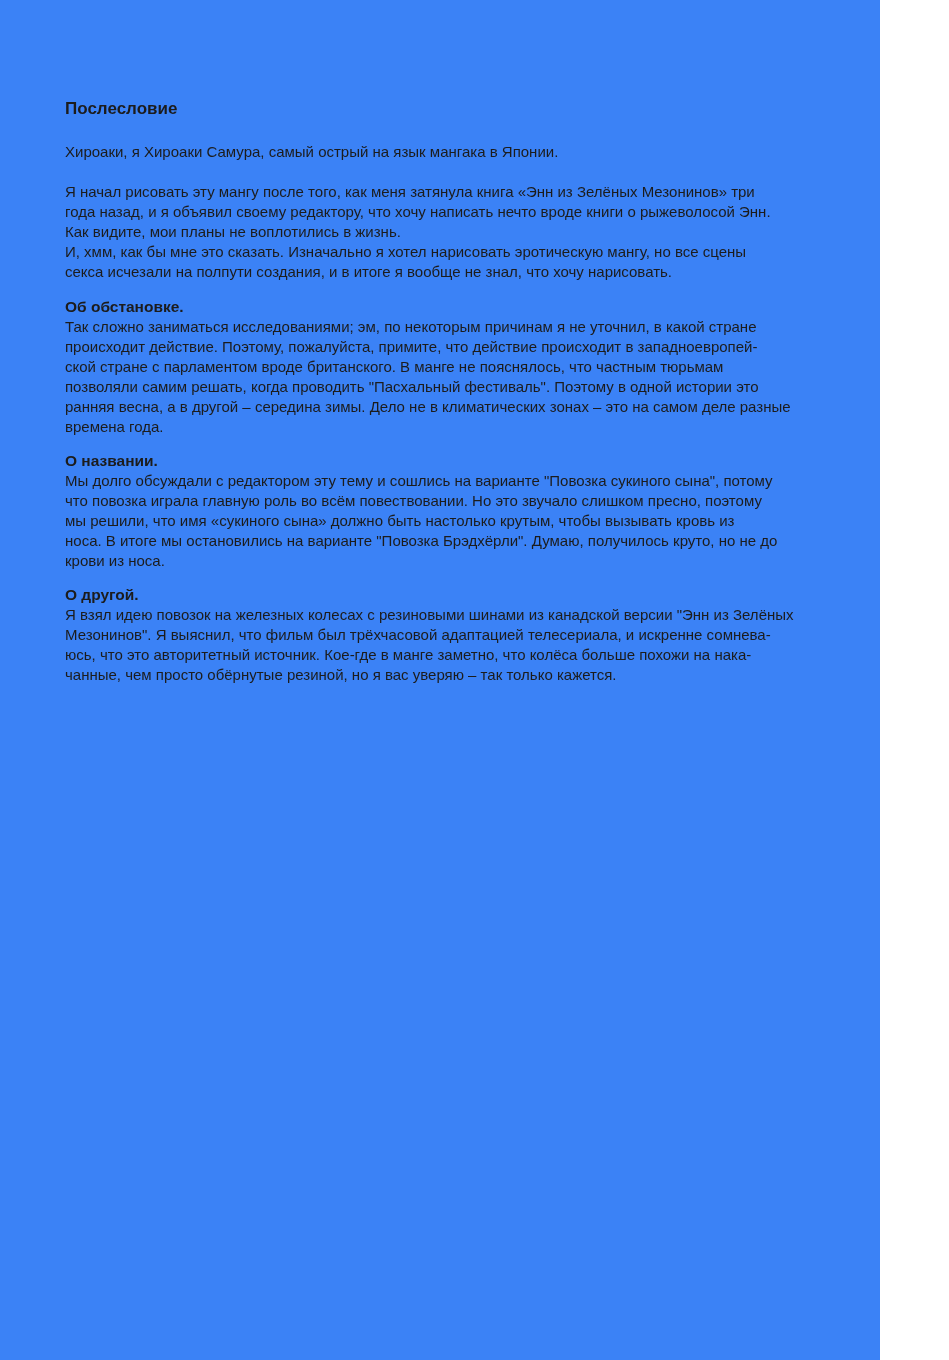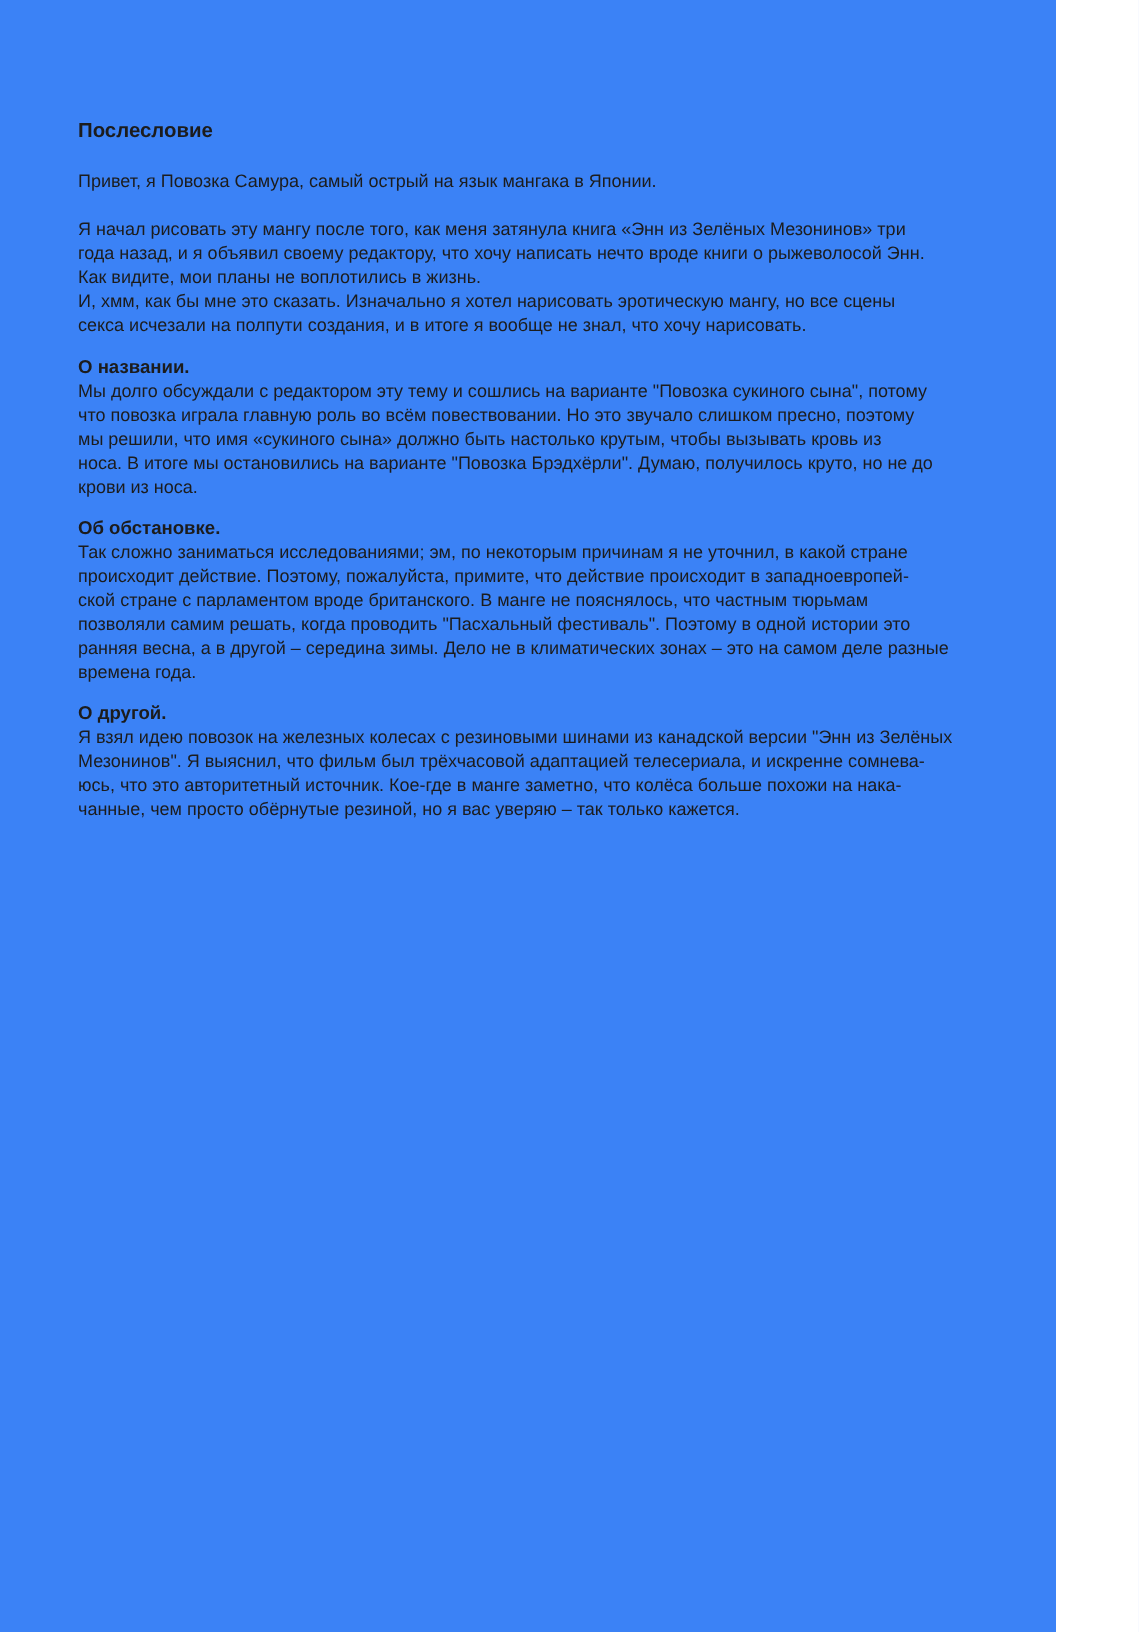--- a/index.html
+++ b/index.html
@@ -52,45 +52,45 @@
     white-space: pre-line;
   }
 </style>
 </head>
 <body>
 
 <div class="page">
 
   <h1 class="page-title">Послесловие</h1>
 
-  <p class="para">Привет, я Повозка Самура, самый острый на язык мангака в Японии.</p>
+  <p class="para">Хироаки, я Хироаки Самура, самый острый на язык мангака в Японии.</p>
 
   <p class="para opening">Я начал рисовать эту мангу после того, как меня затянула книга «Энн из Зелёных Мезонинов» три
 года назад, и я объявил своему редактору, что хочу написать нечто вроде книги о рыжеволосой Энн.
 Как видите, мои планы не воплотились в жизнь.
 И, хмм, как бы мне это сказать. Изначально я хотел нарисовать эротическую мангу, но все сцены
 секса исчезали на полпути создания, и в итоге я вообще не знал, что хочу нарисовать.</p>
-
-  <div class="section">
-    <h2 class="section-heading">О названии.</h2>
-    <p class="section-body">Мы долго обсуждали с редактором эту тему и сошлись на варианте "Повозка сукиного сына", потому
-что повозка играла главную роль во всём повествовании. Но это звучало слишком пресно, поэтому
-мы решили, что имя «сукиного сына» должно быть настолько крутым, чтобы вызывать кровь из
-носа. В итоге мы остановились на варианте "Повозка Брэдхёрли". Думаю, получилось круто, но не до
-крови из носа.</p>
-  </div>
 
   <div class="section">
     <h2 class="section-heading">Об обстановке.</h2>
     <p class="section-body">Так сложно заниматься исследованиями; эм, по некоторым причинам я не уточнил, в какой стране
 происходит действие. Поэтому, пожалуйста, примите, что действие происходит в западноевропей-
 ской стране с парламентом вроде британского. В манге не пояснялось, что частным тюрьмам
 позволяли самим решать, когда проводить "Пасхальный фестиваль". Поэтому в одной истории это
 ранняя весна, а в другой – середина зимы. Дело не в климатических зонах – это на самом деле разные
 времена года.</p>
+  </div>
+
+  <div class="section">
+    <h2 class="section-heading">О названии.</h2>
+    <p class="section-body">Мы долго обсуждали с редактором эту тему и сошлись на варианте "Повозка сукиного сына", потому
+что повозка играла главную роль во всём повествовании. Но это звучало слишком пресно, поэтому
+мы решили, что имя «сукиного сына» должно быть настолько крутым, чтобы вызывать кровь из
+носа. В итоге мы остановились на варианте "Повозка Брэдхёрли". Думаю, получилось круто, но не до
+крови из носа.</p>
   </div>
 
   <div class="section">
     <h2 class="section-heading">О другой.</h2>
     <p class="section-body">Я взял идею повозок на железных колесах с резиновыми шинами из канадской версии "Энн из Зелёных
 Мезонинов". Я выяснил, что фильм был трёхчасовой адаптацией телесериала, и искренне сомнева-
 юсь, что это авторитетный источник. Кое-где в манге заметно, что колёса больше похожи на нака-
 чанные, чем просто обёрнутые резиной, но я вас уверяю – так только кажется.</p>
   </div>
 

